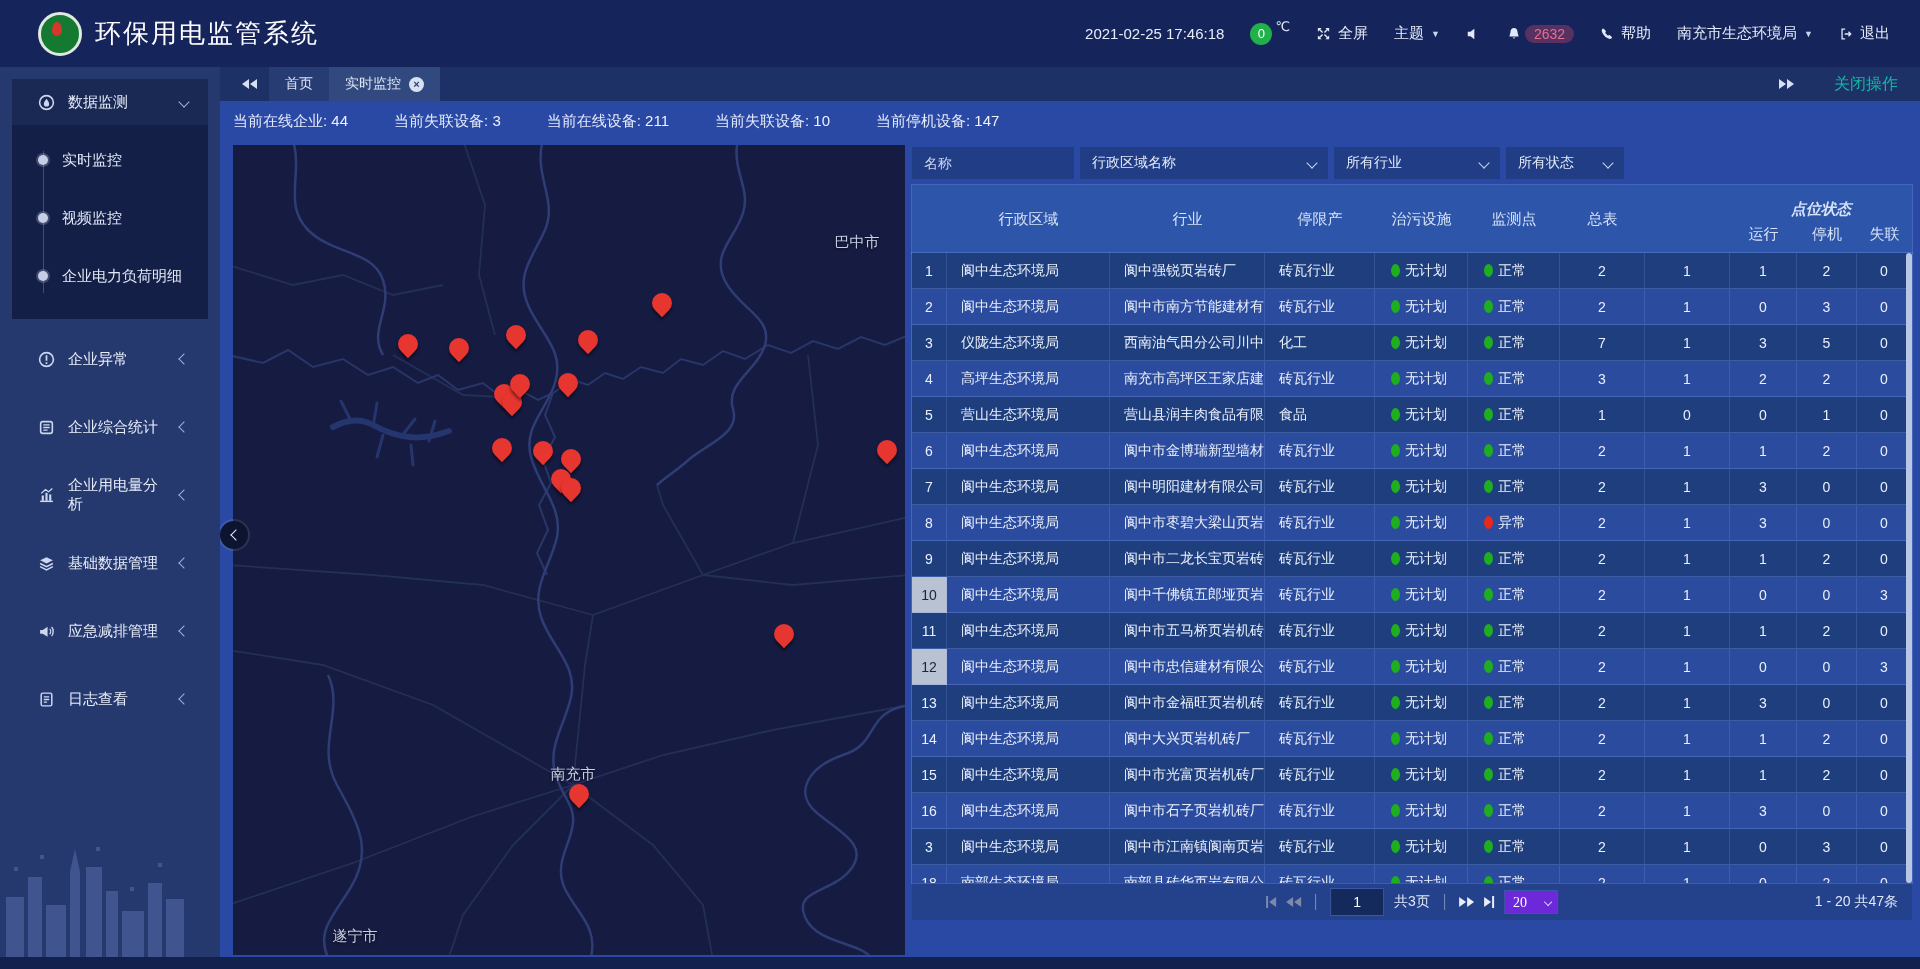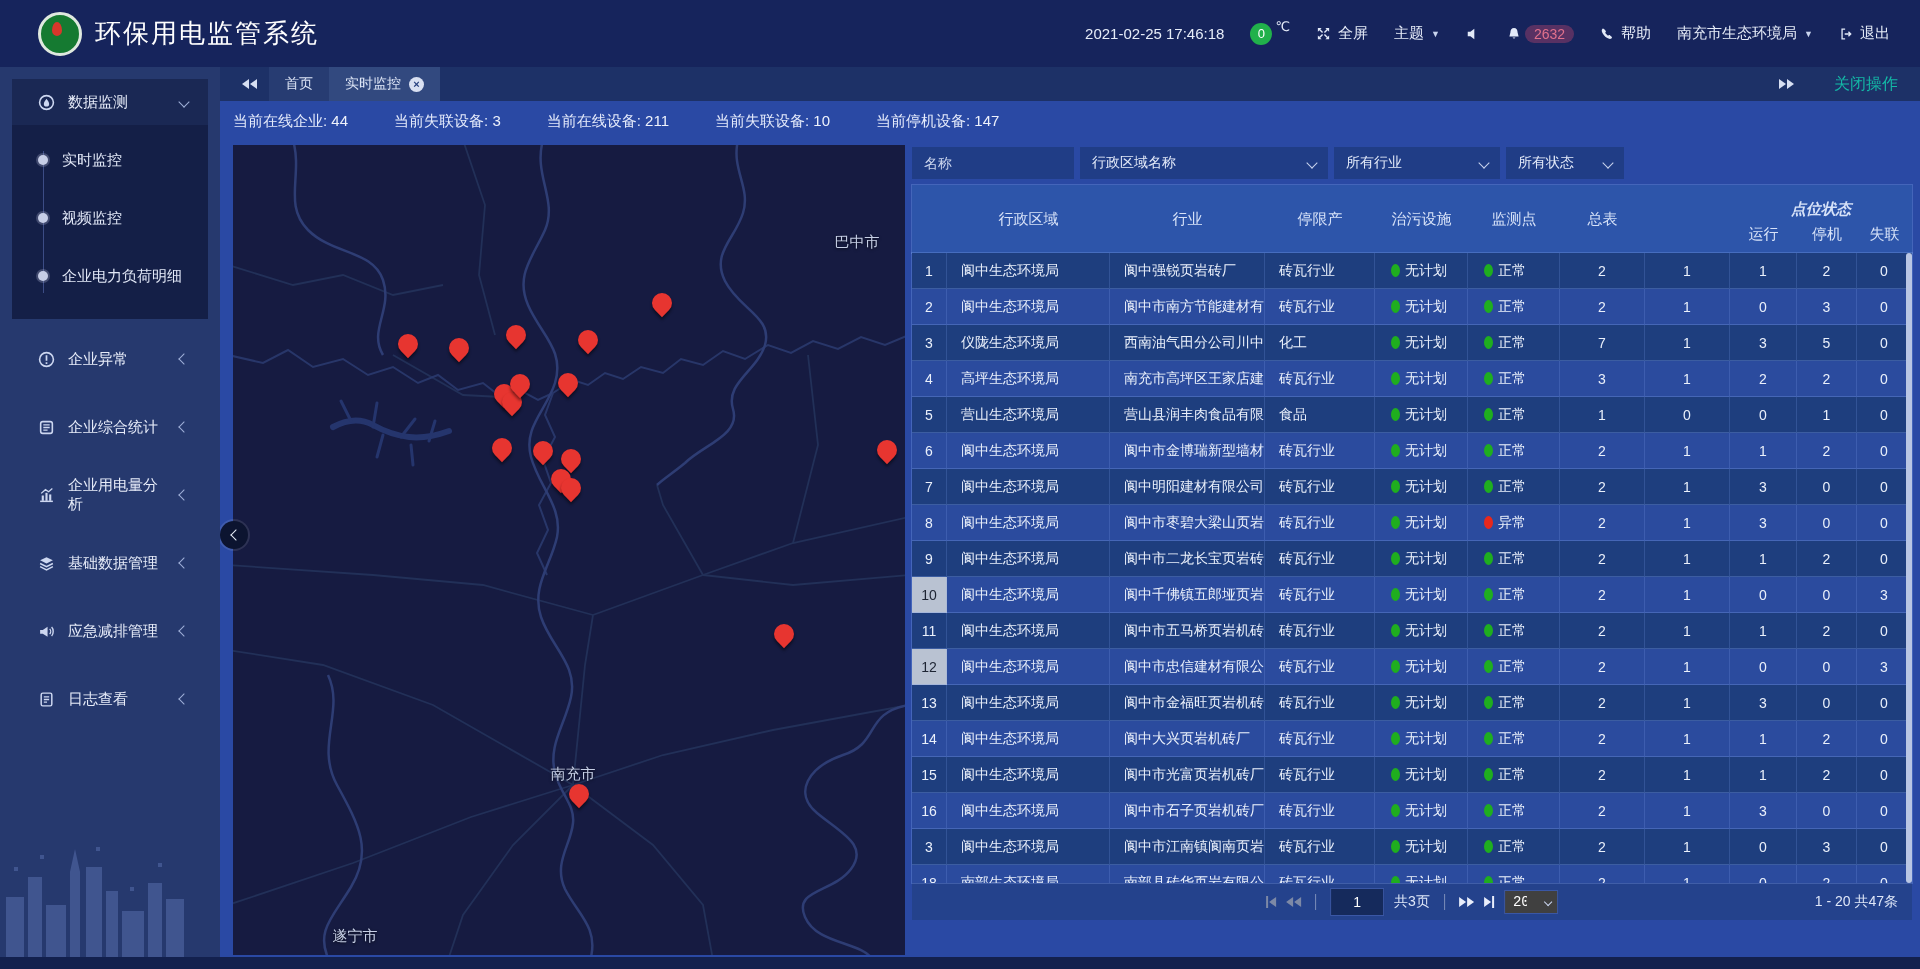--- a/index.html
+++ b/index.html
@@ -118,22 +118,22 @@
   .pg-btn{display:flex;align-items:center;gap:1px;cursor:pointer}
   .pg-btn .tri.l{border-right-color:currentColor}
   .pg-btn .tri.r{border-left-color:currentColor}
   .pg-bar{width:2px;height:12px;background:currentColor}
   .pg-disabled{color:#7d89a6}
   .pg-enabled{color:#e9eefb}
   .pg-sep{width:1px;height:16px;background:rgba(255,255,255,.4);margin:0 4px}
   .pg-input{width:48px;height:24px;background:#152a5c;border:1px solid #3a57a5;color:#fff;
             text-align:center;font-size:14px;font-family:inherit}
   .size-wrap{position:relative;display:flex;align-items:center}
-  .size-wrap select{appearance:none;-webkit-appearance:none;width:54px;height:24px;background:#404040;
-            color:#fff;border:1px solid #3a57a5;font-size:14px;padding:0 30px 0 8px;font-family:Liberation Mono, monospace}
+  .size-wrap select{appearance:none;-webkit-appearance:none;width:54px;height:24px;background:#6d28d9;
+            color:#fff;border:1px solid #3a57a5;font-size:14px;padding:0 30px 0 8px;font-family:Liberation Serif, serif}
   .size-wrap .chev{position:absolute;right:7px;width:5px;height:5px;pointer-events:none;border-color:#c9d4ee}
   .pg-range{margin-left:auto;padding-right:14px;white-space:nowrap}
   .bottom-strip{position:absolute;left:0;right:0;bottom:0;height:12px;background:#13214e;z-index:70}
 </style>
 </head>
 <body>
 
 <header class="app-header">
   <div class="logo"></div>
   <div class="app-title">环保用电监管系统</div>

